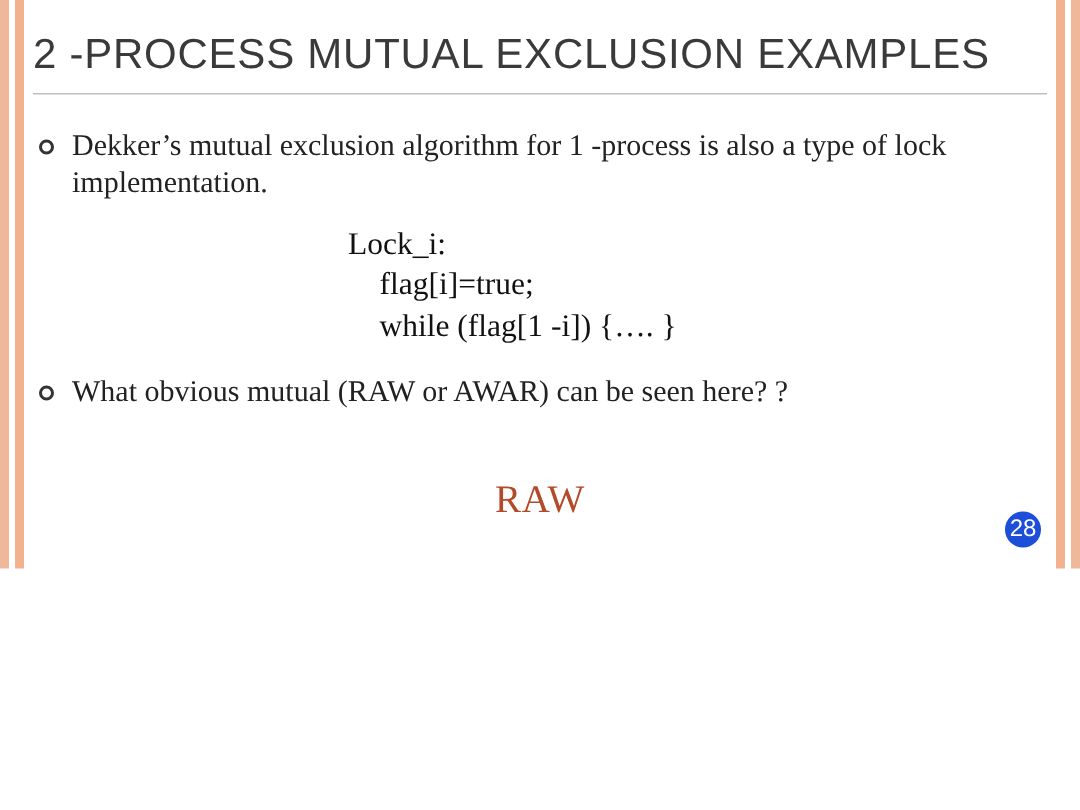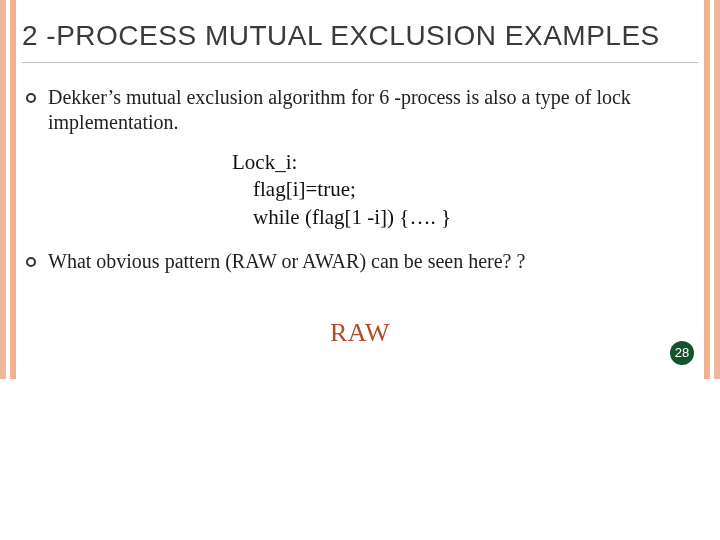--- a/index.html
+++ b/index.html
@@ -88,51 +88,51 @@
     margin-top: 44px;
     letter-spacing: 0.5px;
   }
   .page-num {
     position: absolute;
     right: 26px;
     bottom: 14px;
     width: 24px;
     height: 24px;
     border-radius: 50%;
-    background: #14532d;
+    background: #1d4ed8;
     color: #fff;
     font-family: Arial, sans-serif;
-    font-size: 13px;
+    font-size: 16px;
     line-height: 24px;
     text-align: center;
   }
 </style>
 </head>
 <body>
 
 <div class="slide">
   <div class="stripe s1"></div>
   <div class="stripe s2"></div>
   <div class="stripe s3"></div>
   <div class="stripe s4"></div>
   <div class="stripe s5"></div>
   <div class="stripe s6"></div>
 
   <div class="content">
     <div class="title">2 -PROCESS MUTUAL EXCLUSION EXAMPLES</div>
 
     <ul class="bullets">
-      <li class="bullet">Dekker’s mutual exclusion algorithm for 6 -process is also a type of lock implementation.</li>
+      <li class="bullet">Dekker’s mutual exclusion algorithm for 1 -process is also a type of lock implementation.</li>
     </ul>
 
     <div class="code-block">Lock_i:
     flag[i]=true;
     while (flag[1 -i]) {…. }</div>
 
     <ul class="bullets">
-      <li class="bullet">What obvious pattern (RAW or AWAR) can be seen here? ?</li>
+      <li class="bullet">What obvious mutual (RAW or AWAR) can be seen here? ?</li>
     </ul>
 
     <div class="answer">RAW</div>
   </div>
 
   <div class="page-num">28</div>
 </div>
 
 </body></html>

